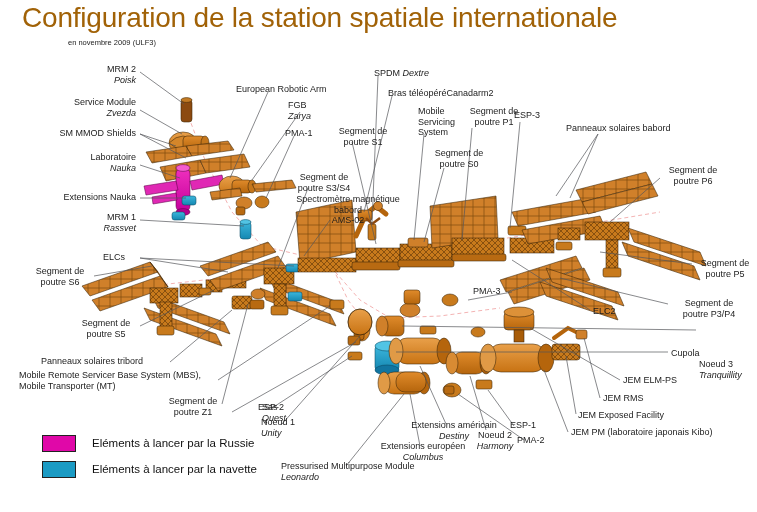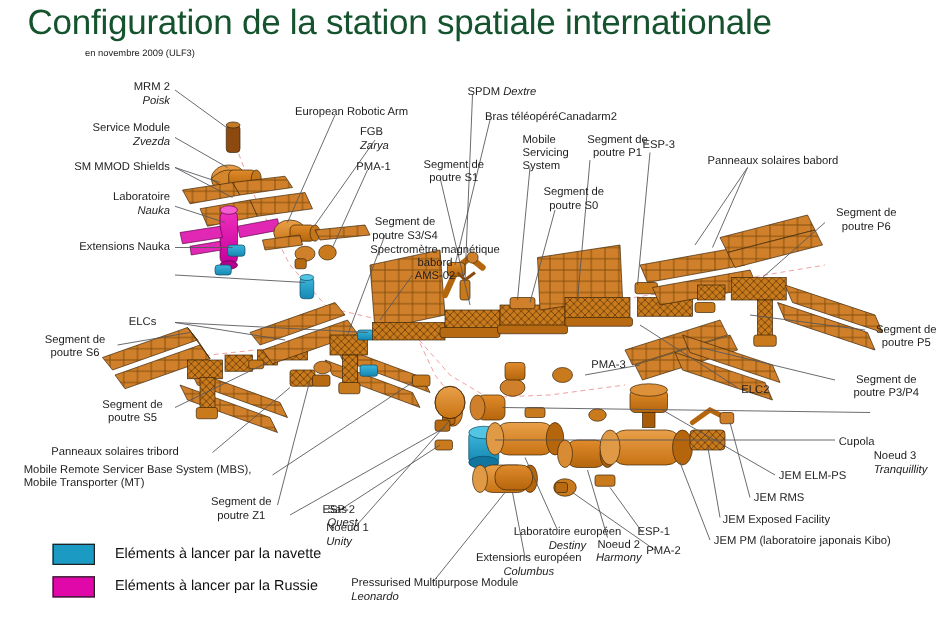--- a/index.html
+++ b/index.html
@@ -11,21 +11,21 @@
     color:#1a1a1a;
     overflow:hidden;
     position:relative;
   }
   #stage { position:absolute; left:0; top:0; width:757px; height:512px; }
 
   
   .title {
     position:absolute; left:22px; top:2px;
     font-size:28px; font-weight:400; letter-spacing:-0.2px;
-    color:#14532d; white-space:nowrap;
+    color:#a16207; white-space:nowrap;
   }
   .subtitle {
     position:absolute; left:68px; top:38px;
     font-size:7.5px; color:#222; white-space:nowrap;
   }
 
   
   .lbl {
     position:absolute; font-size:9px; line-height:10.5px;
     color:#1c1c1c; white-space:nowrap;
@@ -432,20 +432,24 @@
   <div class="lbl r" style="left:24px; top:128px; width:112px;">
     <span>SM MMOD Shields</span>
   </div>
   <div class="lbl r" style="left:40px; top:152px; width:96px;">
     <span>Laboratoire</span>
     <span class="it">Nauka</span>
   </div>
   <div class="lbl r" style="left:28px; top:192px; width:108px;">
     <span>Extensions Nauka</span>
   </div>
+  <div class="lbl r" style="left:40px; top:212px; width:96px;">
+    <span>MRM 1</span>
+    <span class="it">Rassvet</span>
+  </div>
 
   <div class="lbl" style="left:236px; top:84px;">
     <span>European Robotic Arm</span>
   </div>
   <div class="lbl" style="left:288px; top:100px;">
     <span>FGB</span>
     <span class="it">Zarya</span>
   </div>
   <div class="lbl" style="left:285px; top:128px;">
     <span>PMA-1</span>
@@ -532,21 +536,21 @@
     <span>ESP-1</span>
   </div>
   <div class="lbl" style="left:517px; top:435px;">
     <span>PMA-2</span>
   </div>
   <div class="lbl c" style="left:468px; top:430px; width:54px;">
     <span>Noeud 2</span>
     <span class="it">Harmony</span>
   </div>
   <div class="lbl c" style="left:403px; top:420px; width:102px;">
-    <span>Laboratoire européen</span>
+    <span>Extensions américain</span>
     <span class="it">Destiny</span>
   </div>
   <div class="lbl c" style="left:374px; top:441px; width:98px;">
     <span>Extensions européen</span>
     <span class="it">Columbus</span>
   </div>
   <div class="lbl" style="left:281px; top:461px;">
     <span>Pressurised Multipurpose Module</span>
     <span class="it">Leonardo</span>
   </div>
@@ -579,23 +583,23 @@
   </div>
   <div class="lbl c" style="left:27px; top:266px; width:66px;">
     <span>Segment de</span>
     <span style="display:block">poutre S6</span>
   </div>
   <div class="lbl" style="left:103px; top:252px;">
     <span>ELCs</span>
   </div>
 
   <div class="legend">
+    <div class="legrow">
+      <div class="swatch" style="background:#E008A8"></div>
+      <div class="legtxt">Eléments à lancer par la Russie</div>
+    </div>
     <div class="legrow">
       <div class="swatch" style="background:#1B9BC4"></div>
       <div class="legtxt">Eléments à lancer par la navette</div>
     </div>
-    <div class="legrow">
-      <div class="swatch" style="background:#E008A8"></div>
-      <div class="legtxt">Eléments à lancer par la Russie</div>
-    </div>
   </div>
 
 </div>
 
 </body></html>

